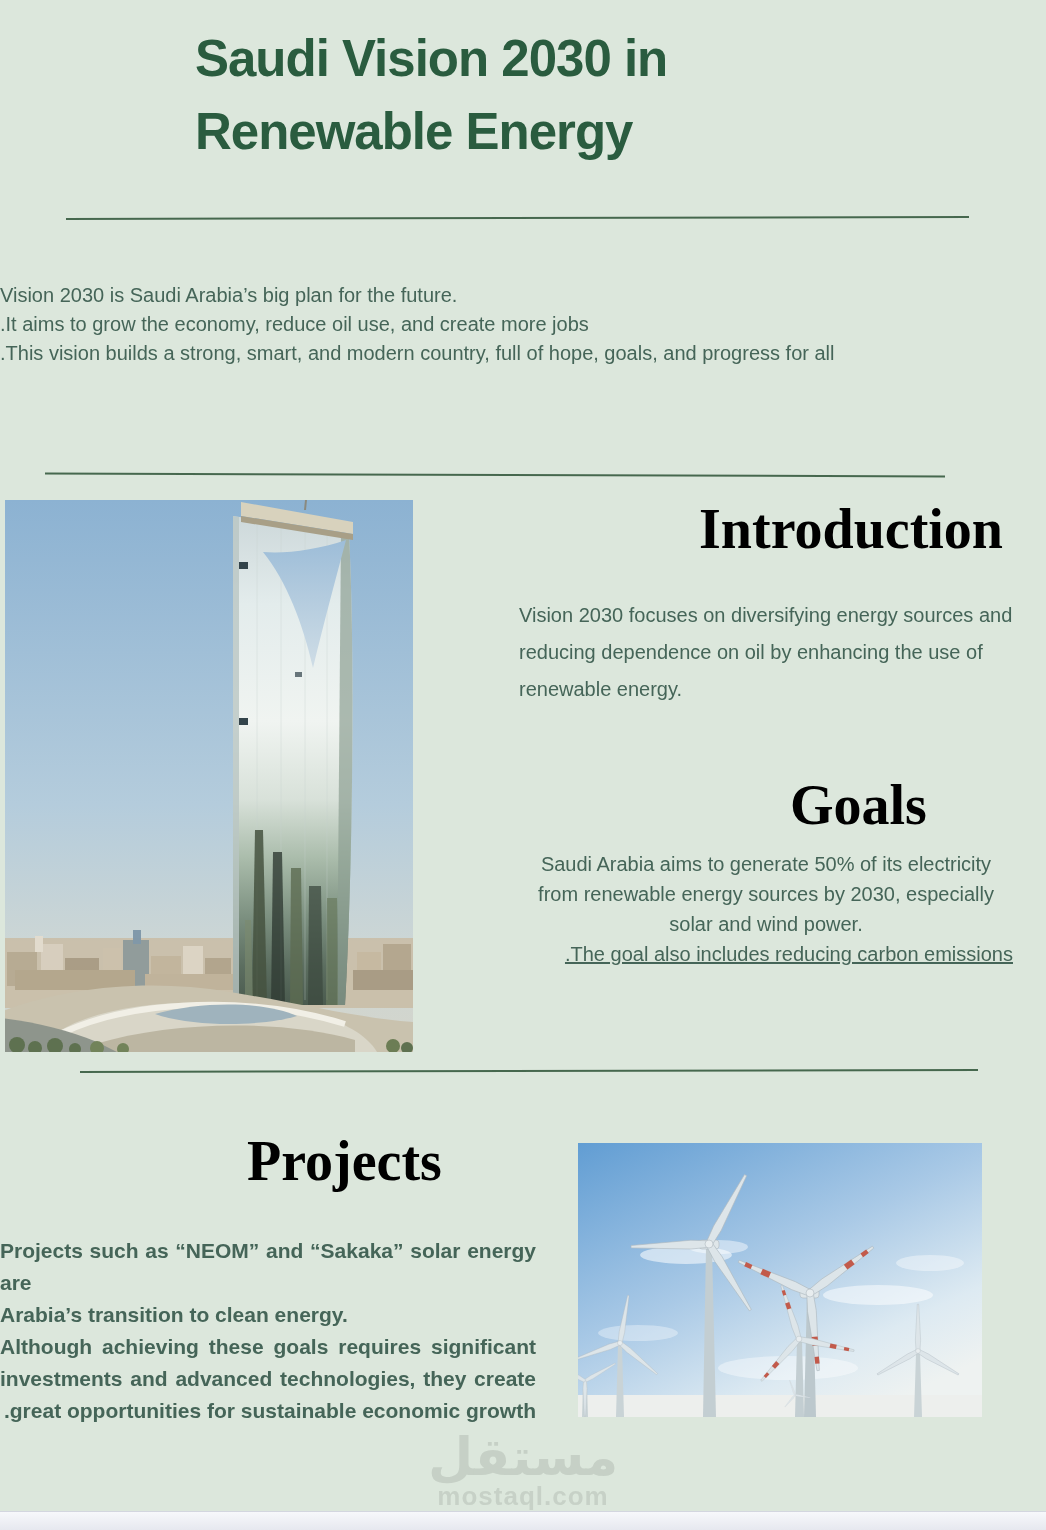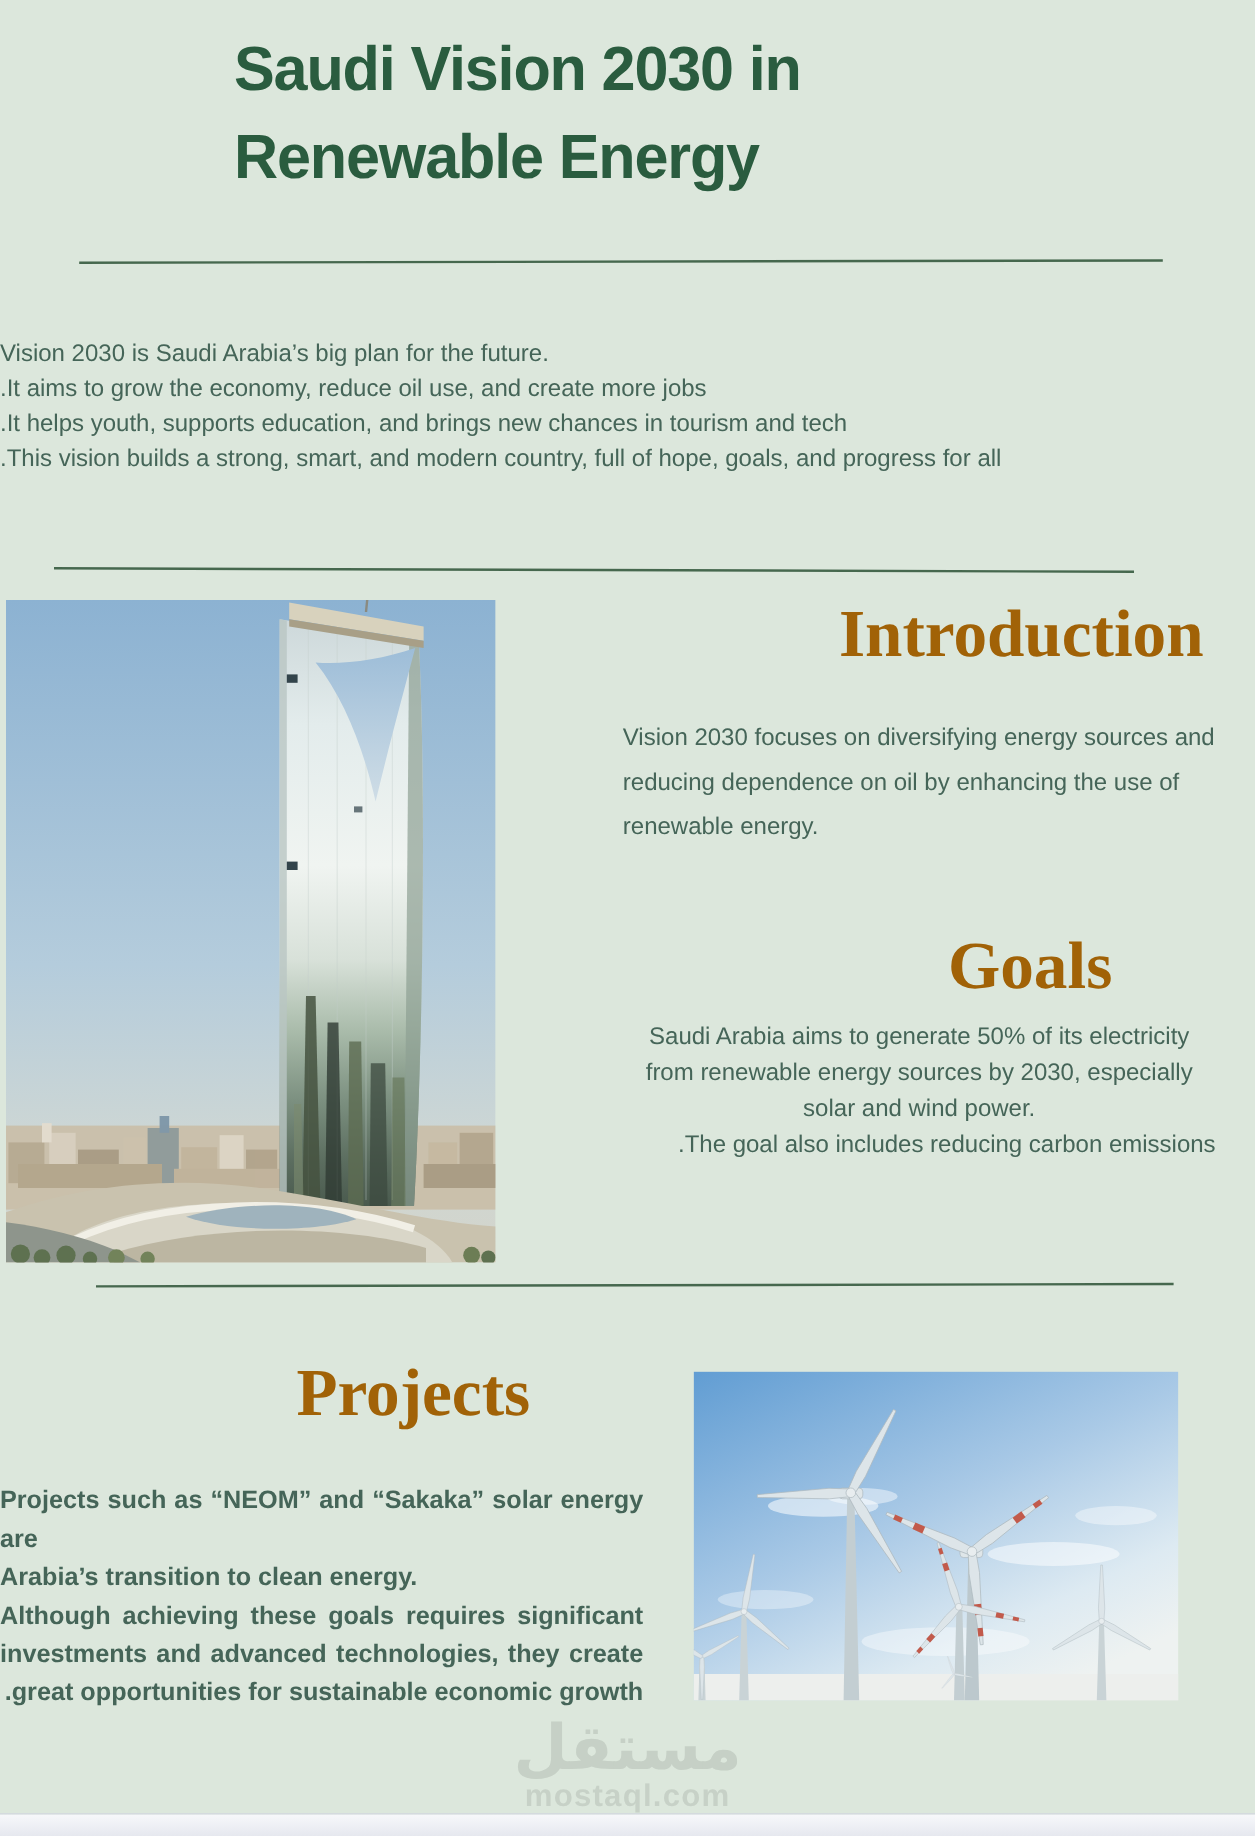--- a/index.html
+++ b/index.html
@@ -25,31 +25,31 @@
   
   .intro{
     position:absolute;left:0;top:281px;width:902px;
     color:#456558;
     font-size:20px;line-height:29px;
   }
   
   .h-serif{
     position:absolute;
     font-family:"Liberation Serif",serif;font-weight:bold;
-    color:#a16207;font-size:56px;line-height:58px;
+    color:#000000;font-size:56px;line-height:58px;
   }
   .h-introduction{top:500px;right:43px;}
   .h-goals{top:776px;left:790px;}
   .h-projects{top:1132px;left:247px;}
   
   .col-right{position:absolute;left:519px;width:494px;color:#456558;}
   .introduction-body{top:597px;font-size:20px;line-height:37px;}
   .goals-body{top:849px;font-size:20px;line-height:30px;}
   .goals-body .ln{white-space:nowrap;text-align:center;}
-  .goals-body .ln.align-r{text-align:right;}
+  .goals-body .ln.align-r{text-align:right;text-decoration:underline;}
   
   .projects-body{
     position:absolute;left:0;top:1235px;width:536px;
     color:#456558;font-size:21px;line-height:32px;
   }
   .projects-body .ln{text-align:left;font-weight:bold;}
   .projects-body .ln.just{text-align:justify;text-align-last:justify;}
   .projects-body .ln.align-r{text-align:right;}
   
   .fig{position:absolute;display:block;}
@@ -78,21 +78,20 @@
   <div class="doc-title">
     <div>Saudi Vision 2030 in</div>
     <div>Renewable Energy</div>
   </div>
 
   <div class="divider divider-1"></div>
 
   <div class="intro">
     <div>Vision 2030 is Saudi Arabia’s big plan for the future.</div>
     <div>.It aims to grow the economy, reduce oil use, and create more jobs</div>
-    <div>.It helps youth, supports education, and brings new chances in tourism and tech</div>
     <div>.This vision builds a strong, smart, and modern country, full of hope, goals, and progress for all</div>
   </div>
 
   <div class="divider divider-2"></div>
 
   <svg class="fig fig-tower" viewBox="0 0 408 552" role="img">
     <defs>
       <linearGradient id="skyT" x1="0" y1="0" x2="0" y2="1">
         <stop offset="0" stop-color="#8cb2d2"></stop>
         <stop offset=".55" stop-color="#b4ccdc"></stop>

